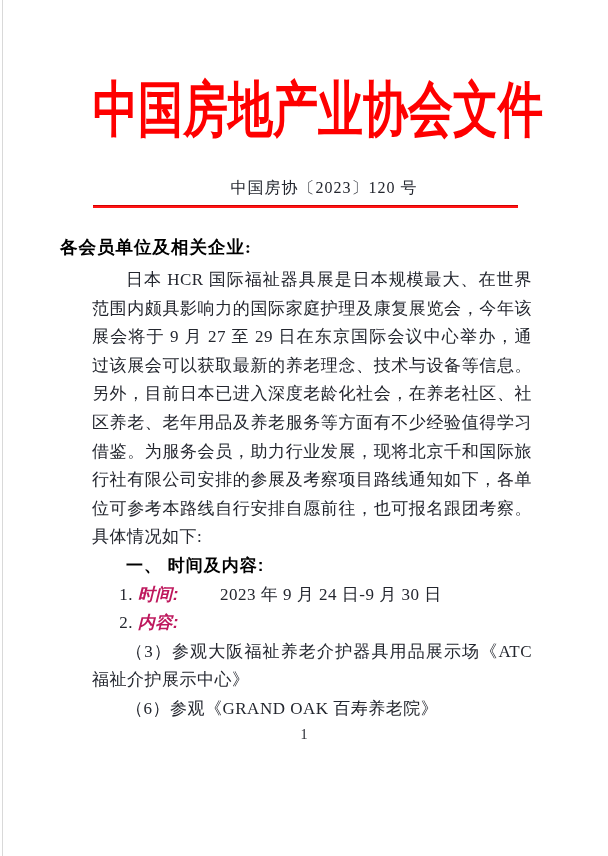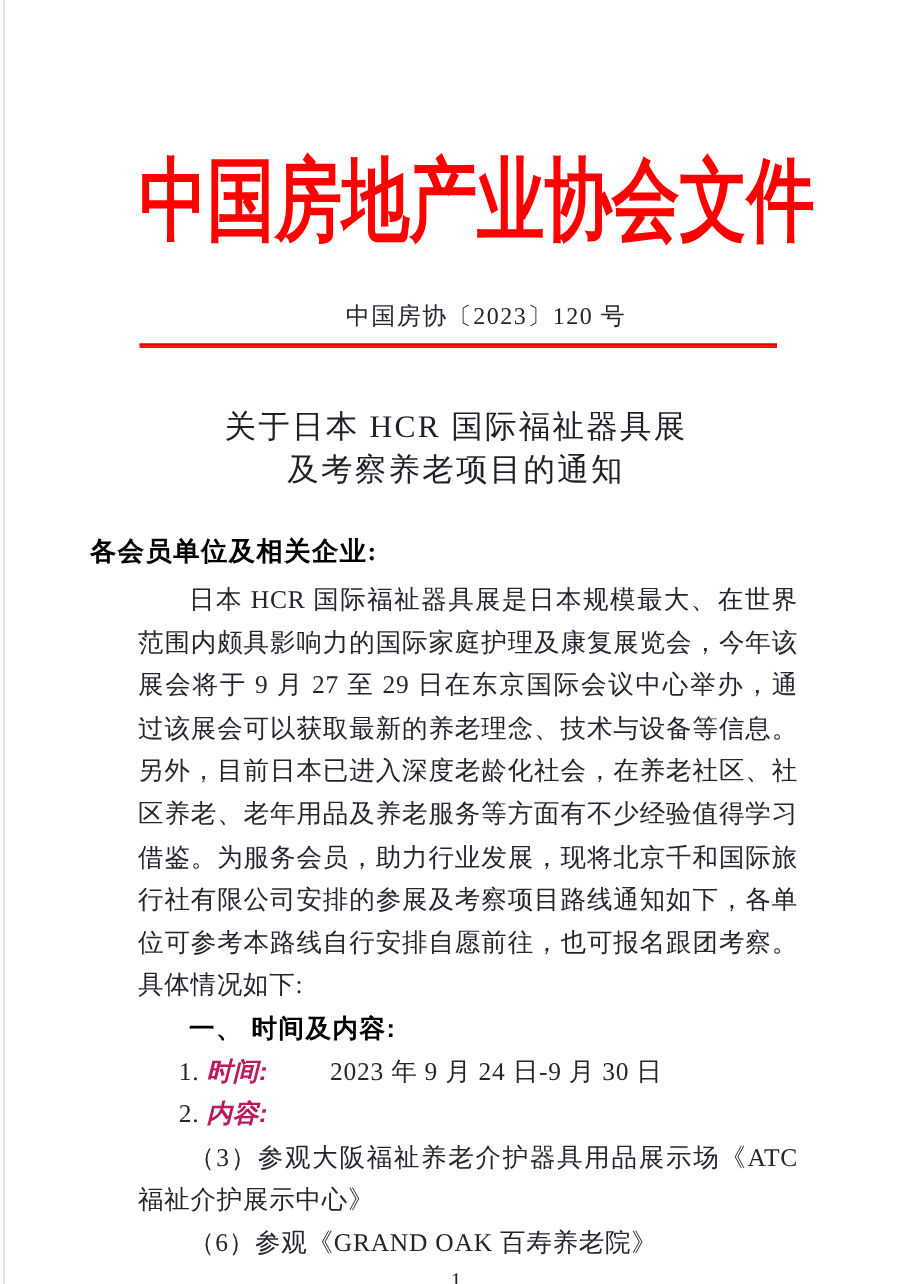--- a/index.html
+++ b/index.html
@@ -18,21 +18,21 @@
   }
   .edge-line {
     position: absolute;
     left: 2px;
     top: 0;
     width: 1px;
     height: 100%;
     background: #d9d9d9;
   }
   .masthead {
-    padding-top: 104px;
+    padding-top: 80px;
     height: 64px;
     text-align: center;
     padding-left: 28px;
     white-space: nowrap;
   }
   .masthead .stretch {
     display: inline-block;
     font-size: 45px;
     font-weight: bold;
     color: #fe0000;
@@ -132,24 +132,20 @@
   <div class="edge-line"></div>
 
   <div class="masthead">
     <span class="stretch">中国房地产业协会文件</span>
   </div>
 
   <div class="doc-number">中国房协〔2023〕120 号</div>
 
   <div class="red-rule"></div>
 
-  <div class="doc-title">
-    <div>关于日本 HCR 国际福祉器具展</div>
-    <div>及考察养老项目的通知</div>
-  </div>
 
   <div class="salutation">各会员单位及相关企业:</div>
 
   <div class="body-text">
     <p>日本 HCR 国际福祉器具展是日本规模最大、在世界范围内颇具影响力的国际家庭护理及康复展览会，今年该展会将于 9 月 27 至 29 日在东京国际会议中心举办，通过该展会可以获取最新的养老理念、技术与设备等信息。另外，目前日本已进入深度老龄化社会，在养老社区、社区养老、老年用品及养老服务等方面有不少经验值得学习借鉴。为服务会员，助力行业发展，现将北京千和国际旅行社有限公司安排的参展及考察项目路线通知如下，各单位可参考本路线自行安排自愿前往，也可报名跟团考察。具体情况如下:</p>
 
     <div class="sec-heading">一、 时间及内容:</div>
 
     <div class="item-line">
       <span class="num">1. </span><span class="lbl">时间: </span><span class="val">2023 年 9 月 24 日-9 月 30 日</span>

